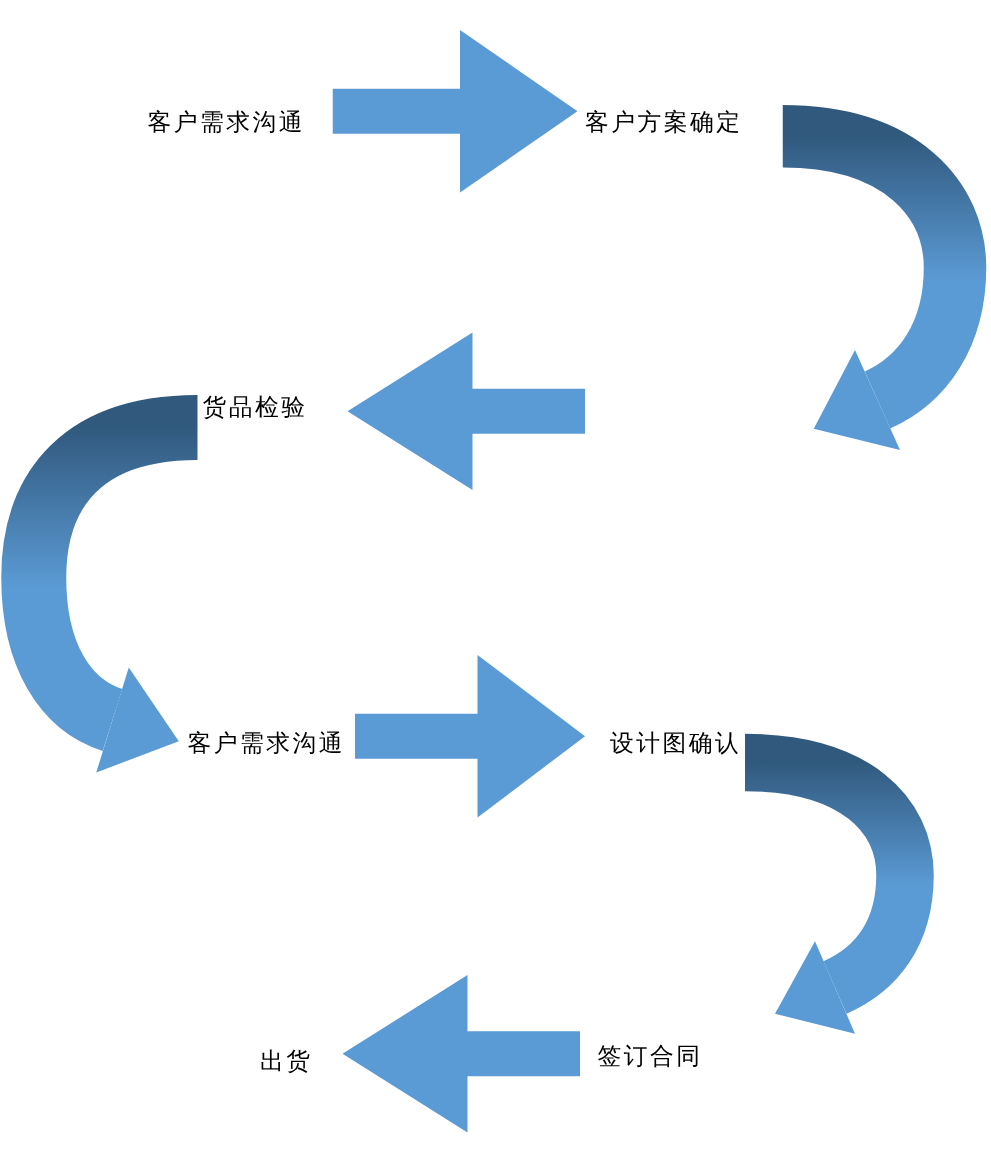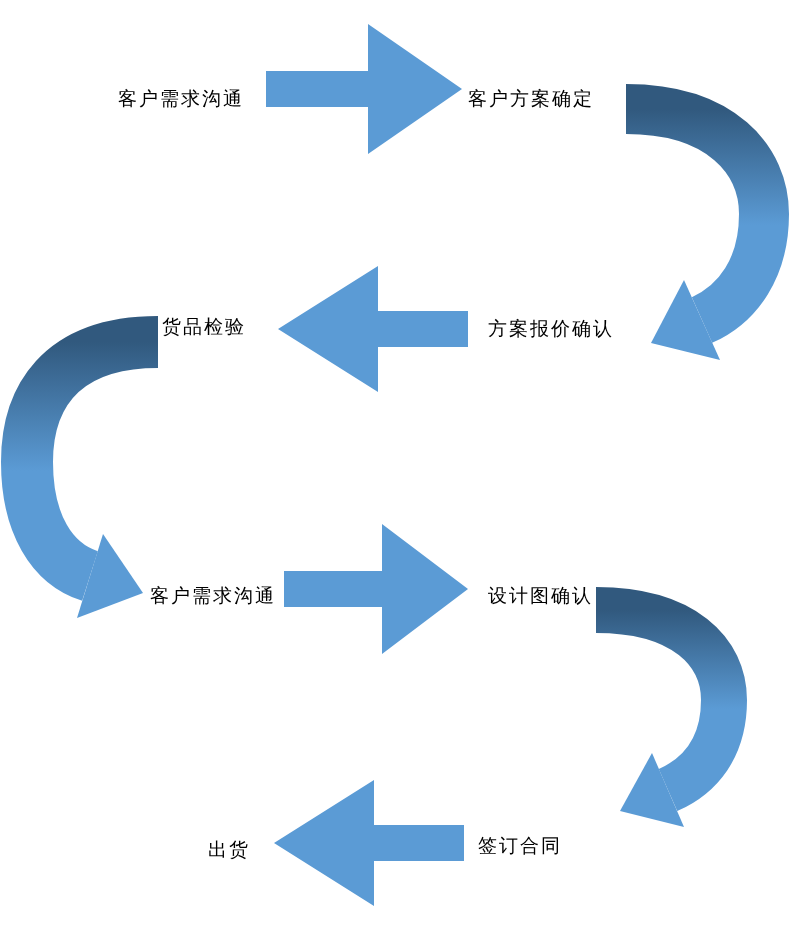--- a/index.html
+++ b/index.html
@@ -48,21 +48,20 @@
       <linearGradient id="g1" x1="0" y1="0" x2="0" y2="1">
         <stop offset="0" stop-color="#31597E"></stop>
         <stop offset="0.55" stop-color="#5B9BD5"></stop>
         <stop offset="1" stop-color="#5B9BD5"></stop>
       </linearGradient>
     </defs>
     <path d="M 0,27 C 95,27 138,78 138,132 C 138,186 112,222 76,238" fill="none" stroke="url(#g1)" stroke-width="50"></path>
     <polygon points="58,198 94,278 25,261" fill="#5B9BD5"></polygon>
   </svg>
 
-  <div class="step-label" style="left:488px; top:316px;">方案报价确认</div>
 
   <svg class="shape" style="left:278px; top:260px;" width="190" height="138" viewBox="0 0 190 138">
     <polygon points="190,51 100,51 100,6 0,69 100,132 100,87 190,87" fill="#5B9BD5"></polygon>
   </svg>
 
   <div class="step-label" style="left:162px; top:314px;">货品检验</div>
 
   <svg class="shape" style="left:0px; top:312px;" width="162" height="312" viewBox="0 0 162 312">
     <defs>
       <linearGradient id="g2" x1="0" y1="0" x2="0" y2="1">

